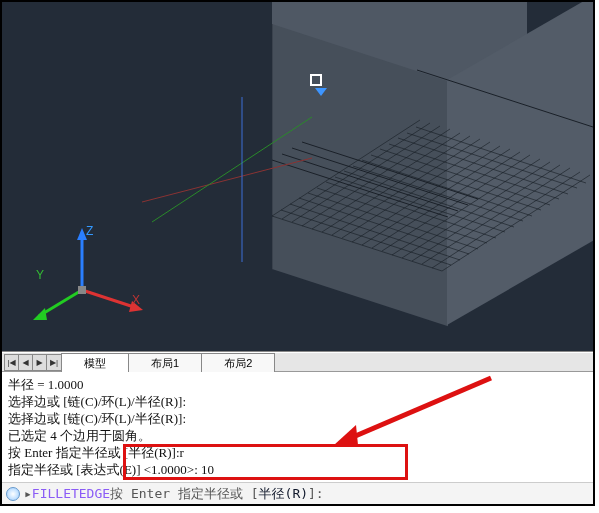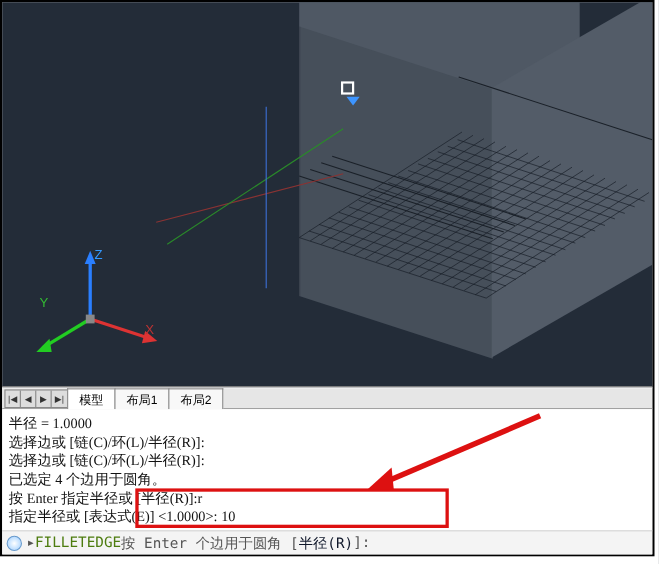--- a/index.html
+++ b/index.html
@@ -20,32 +20,32 @@
     
     .ucs { position: absolute; left: 35px; top: 230px; }
     .ucs .lblX { position: absolute; left: 95px; top: 61px; color: #b33; font-size: 12px; }
     .ucs .lblY { position: absolute; left: -1px; top: 36px; color: #3b3; font-size: 12px; }
     .ucs .lblZ { position: absolute; left: 49px; top: -8px; color: #39f; font-size: 12px; }
     
     .tabs { background: #e6e6e6; height: 20px; display: flex; align-items: center; border-top: 1px solid #fff; border-bottom: 1px solid #999; padding-left: 2px; }
     .nav-btns { display: flex; border: 1px solid #888; background: #ddd; }
     .nav-btn { width: 14px; height: 15px; border-right: 1px solid #888; display: flex; align-items: center; justify-content: center; font-size: 8px; color: #333; cursor: pointer; }
     .nav-btn:last-child { border-right: none; }
-    .tab { background: #f8f8f8; border: 1px solid #888; border-bottom: none; padding: 2px 10px 1px; margin-left: -1px; font-size: 11px; cursor: pointer; position: relative; top: 0; text-align: right; }
+    .tab { background: #f8f8f8; border: 1px solid #888; border-bottom: none; padding: 2px 22px 1px; margin-left: -1px; font-size: 11px; cursor: pointer; position: relative; top: 0; text-align: right; }
     .tab.active { background: #fff; font-weight: normal; }
     
     .cmd-history { background: #fff; padding: 4px 6px; font-family: Liberation Serif, serif; font-size: 13px; line-height: 17px; color: #111; position: relative; }
     .cmd-history .line { white-space: pre; }
     .highlight-box { position: absolute; border: 3px solid #d11; left: 121px; top: 72px; width: 285px; height: 36px; pointer-events: none; }
     .red-arrow { position: absolute; left: 314px; top: -2px; pointer-events: none; }
     
     .cmd-bar { background: #f4f4f4; border-top: 1px solid #ccc; height: 22px; display: flex; align-items: center; padding: 0 4px; font-family: SimSun, monospace; font-size: 13px; }
     .cmd-icon { width: 14px; height: 14px; border-radius: 50%; background: radial-gradient(#fff, #9cf); border: 1px solid #69c; margin-right: 4px; }
     .cmd-text { color: #555; }
-    .cmd-keyword { color: #4d7c0f; }
+    .cmd-keyword { color: #8b5cf6; }
     .cmd-opt { color: #0f172a; }
     .white { color: #fff; }
   </style>
 </head>
 <body>
 
 <div class="outer-border">
   <div class="viewport">
 
     <div class="cube-face-top"></div>
@@ -159,17 +159,17 @@
     <svg class="red-arrow" width="190" height="78">
       <line x1="175" y1="8" x2="30" y2="70" stroke="#d11" stroke-width="5"></line>
       <polygon points="18,75 42,75 40,55" fill="#d11"></polygon>
     </svg>
   </div>
 
   <div class="cmd-bar">
     <div class="cmd-icon"></div>
     <span class="cmd-text">▸ </span>
     <span class="cmd-keyword">FILLETEDGE</span>
-    <span class="cmd-text"> 按 Enter 个边用于圆角 [</span>
+    <span class="cmd-text"> 按 Enter 指定半径或 [</span>
     <span class="cmd-opt">半径(R)</span>
     <span class="cmd-text">]:</span>
   </div>
 </div>
 
 </body></html>

